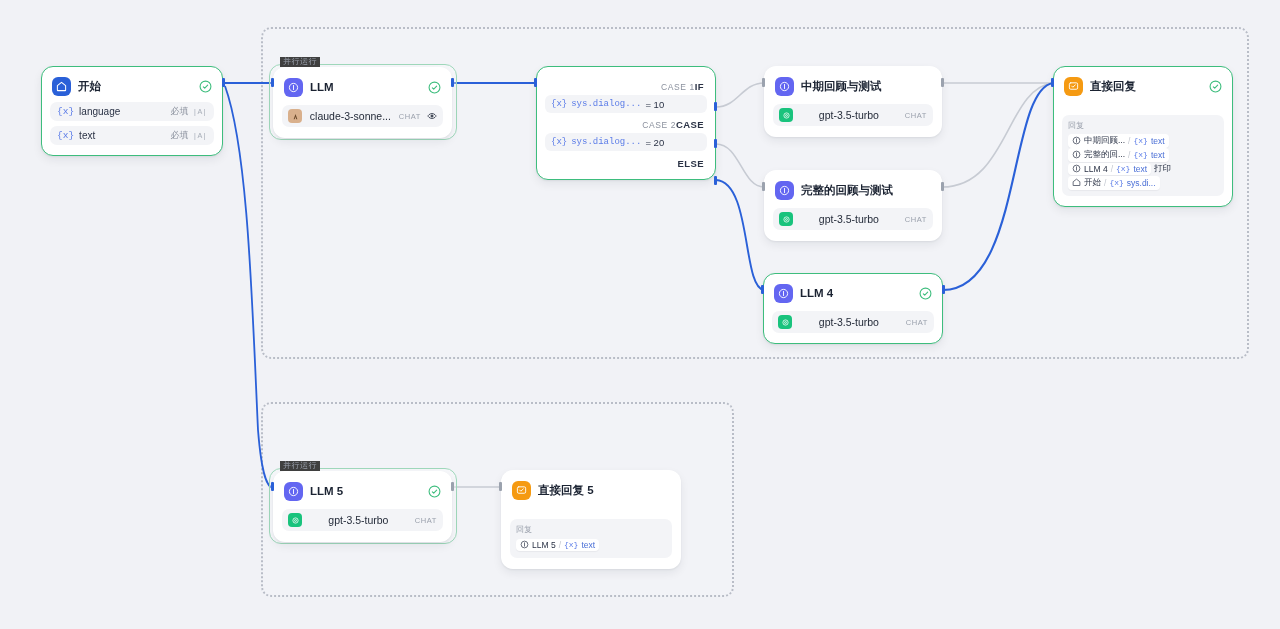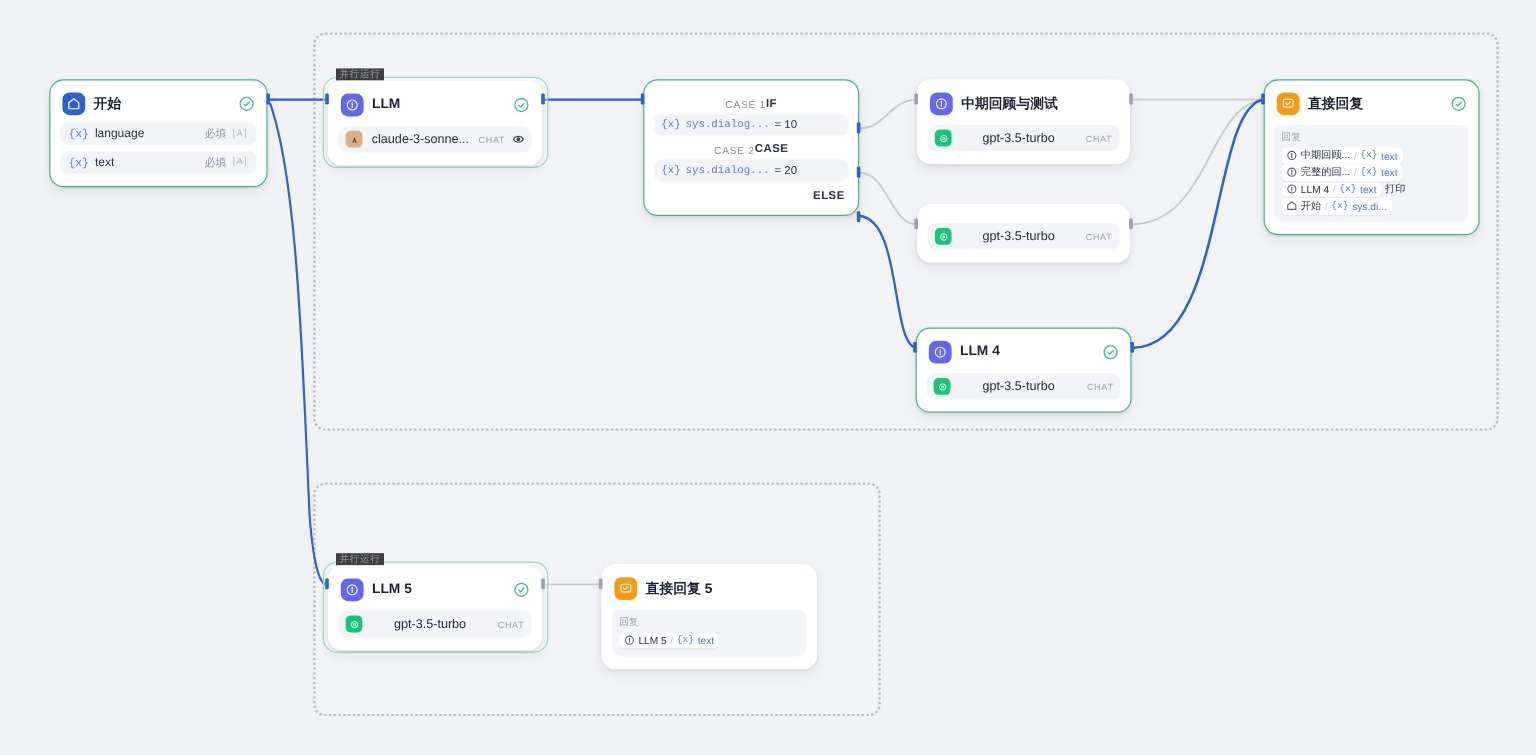--- a/index.html
+++ b/index.html
@@ -81,35 +81,35 @@
     background: #f3f4f7; border-radius: 7px;
     height: 19px; padding: 0 7px; margin-top: 5px;
     font-size: 10px;
   }
   .vx { color: #5b7ce8; font-size: 9.5px; margin-right: 5px; font-family: "Liberation Mono", monospace; }
   .vname { color: #2a3245; flex: 1 1 auto; }
   .vreq { color: #8b919e; font-size: 9px; margin-right: 4px; }
   .vtype { color: #aab0ba; font-size: 8px; font-family: "Liberation Mono", monospace; }
 
   
-  .case-head { display: flex; align-items: center; justify-content: center; padding: 6px 3px 3px 3px; }
+  .case-head { display: flex; align-items: center; justify-content: flex-end; padding: 6px 3px 3px 3px; }
   .case-label { font-size: 8.5px; color: #8b919e; letter-spacing: .6px; }
   .case-op { font-size: 9.5px; color: #2a3245; font-weight: bold; letter-spacing: .4px; }
   .cond-row {
     display: flex; align-items: center; gap: 4px;
     background: #f3f4f7; border-radius: 6px;
     height: 18px; padding: 0 6px;
     font-size: 9.5px;
   }
   .cond-var { color: #5b7ce8; font-family: "Liberation Mono", monospace; font-size: 9px; }
   .cond-expr { color: #2a3245; }
   .else-row { display: flex; justify-content: flex-end; padding: 7px 3px 0 3px; }
 
   
-  .ans-box { background: #f3f4f7; border-radius: 7px; padding: 5px 6px 6px 6px; margin-top: 7px; }
+  .ans-box { background: #f3f4f7; border-radius: 7px; padding: 5px 6px 6px 6px; margin-top: 18px; }
   .ans-label { font-size: 8px; color: #9aa0ac; margin-bottom: 3px; }
   .ans-line { display: flex; align-items: center; gap: 3px; height: 13px; margin-bottom: 1px; font-size: 9px; white-space: nowrap; }
   .chip {
     display: inline-flex; align-items: center; gap: 3px;
     background: #ffffff; border-radius: 4px; padding: 1px 4px;
     box-shadow: 0 1px 1px rgba(16,24,40,0.05);
     font-size: 8.5px; color: #2a3245;
   }
   .chip .slash { color: #c3c7d0; }
   .chip .vxs { color: #5b7ce8; font-family: "Liberation Mono", monospace; font-size: 8px; }
@@ -267,20 +267,29 @@
         </svg>
       </span>
       <span class="model-name">gpt-3.5-turbo</span>
       <span class="chat-badge">CHAT</span>
     </div>
   </div>
   <div class="port gray" style="left:762px; top:78px;"></div>
   <div class="port gray" style="left:941px; top:78px;"></div>
 
   <div class="node plain" style="left:764px; top:170px; width:178px;">
+    <div class="node-head">
+      <span class="node-icon" style="background:#6366f1;">
+        <svg width="11" height="11" viewBox="0 0 24 24" fill="none" stroke="#fff" stroke-width="2">
+          <circle cx="12" cy="12" r="9"></circle>
+            <path d="M12 7.5 v9" stroke-linecap="round"></path>
+        </svg>
+      </span>
+      <span class="node-title">完整的回顾与测试</span>
+    </div>
     <div class="model-row">
       <span class="model-ic" style="background:#19c37d;">
         <svg width="9" height="9" viewBox="0 0 24 24" fill="none" stroke="#fff" stroke-width="2">
           <circle cx="12" cy="12" r="7"></circle>
             <circle cx="12" cy="12" r="2.5"></circle>
         </svg>
       </span>
       <span class="model-name">gpt-3.5-turbo</span>
       <span class="chat-badge">CHAT</span>
     </div>

